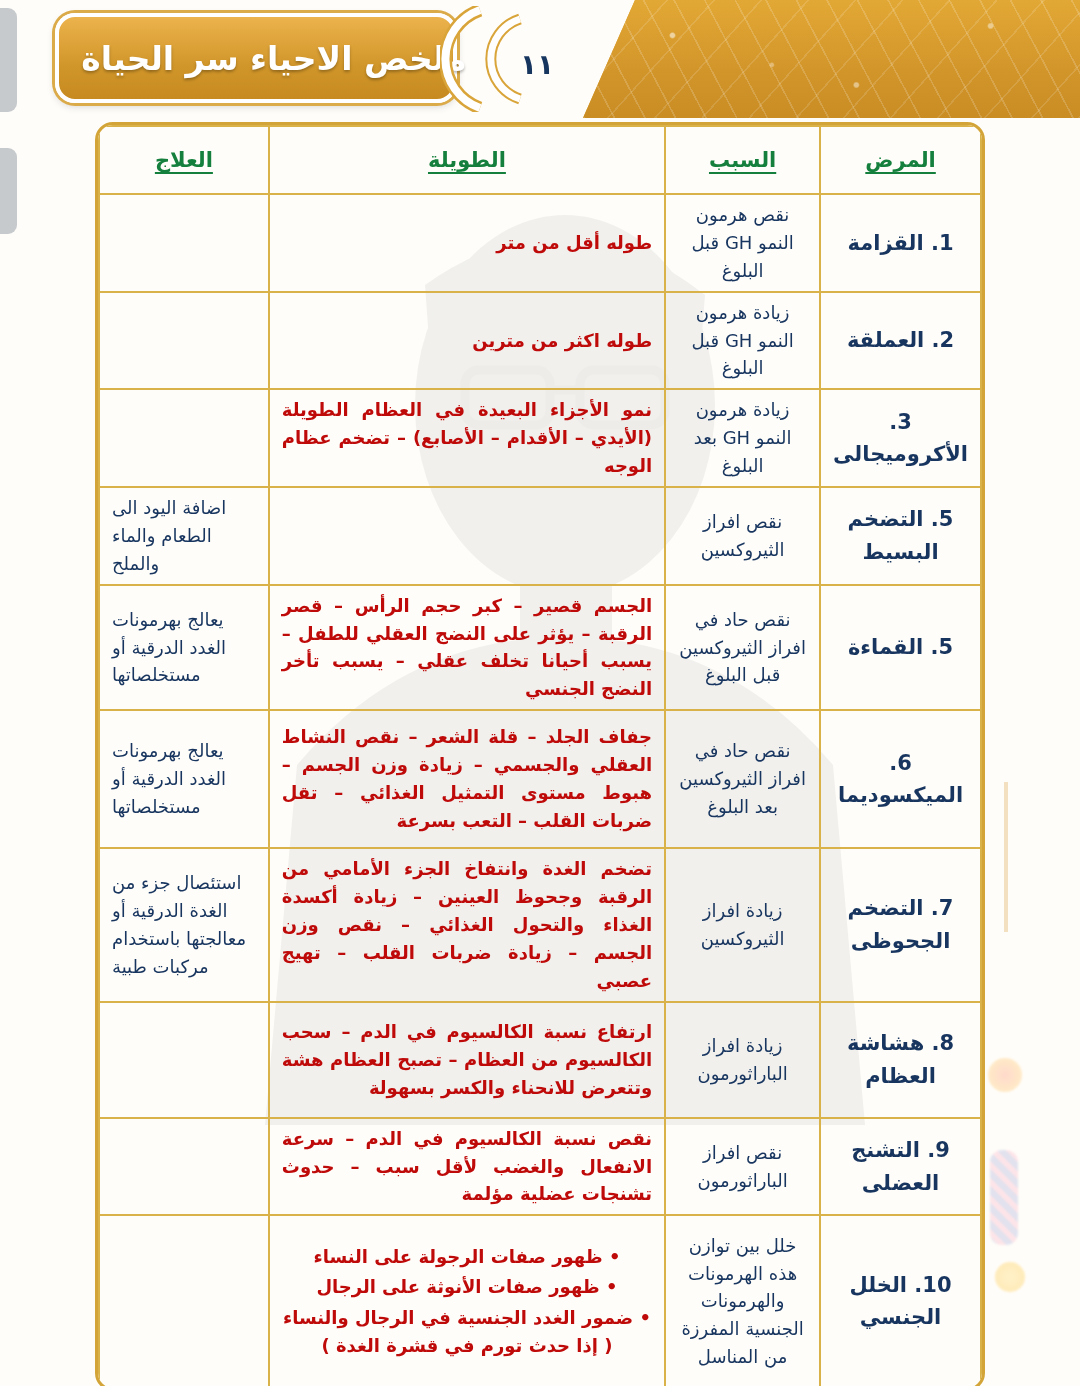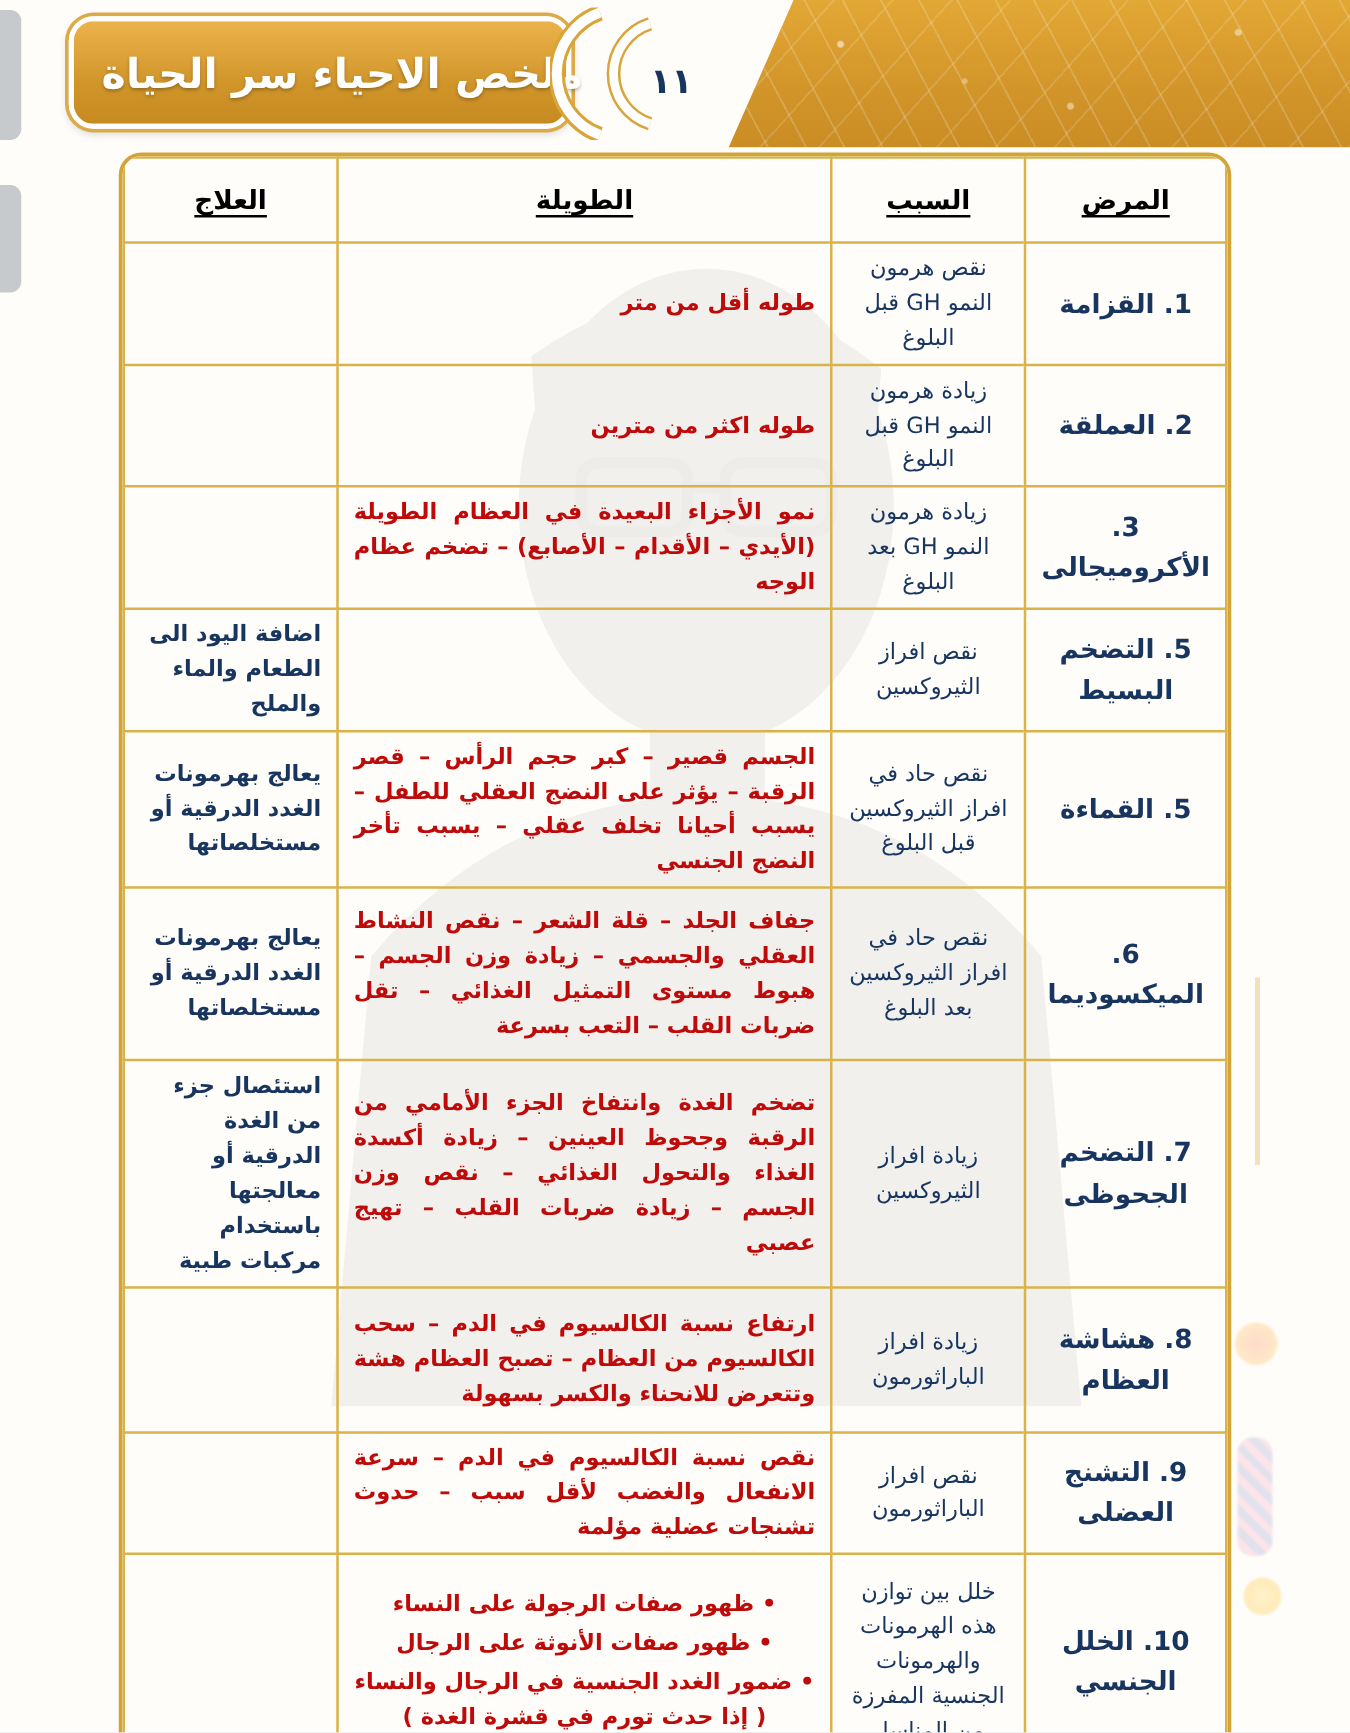--- a/index.html
+++ b/index.html
@@ -52,29 +52,29 @@
   .person-watermark { position:absolute; top:165px; left:225px; width:650px; height:960px; opacity:.08; pointer-events:none; }
 
   
   .table-wrap {
     position:absolute; top:122px; left:95px; width:890px;
     border:3px solid #d3a437; border-radius:18px; overflow:hidden;
   }
   table { width:100%; border-collapse:collapse; direction:rtl; }
   th, td { border:2px solid #dab24a; vertical-align:middle; padding:6px 12px; line-height:1.55; }
   th {
-    height:68px; color:#000000; font-size:21px; font-weight:bold;
+    height:68px; color:#15803d; font-size:21px; font-weight:bold;
     text-align:center; text-decoration:underline; text-underline-offset:5px;
   }
   .cell-disease  { color:#17355f; font-weight:bold; font-size:21px; text-align:center; }
   .cell-cause    { color:#17355f; font-weight:normal; font-size:18px; text-align:center; }
   .cell-symptoms { color:#bf0a0a; font-weight:bold; font-size:18px; text-align:justify; }
   .cell-symptoms.short { text-align:right; }
   .cell-symptoms .bullet-line { text-align:center; margin:3px 0; }
-  .cell-treatment{ color:#17355f; font-weight:bold; font-size:18px; text-align:right; }
+  .cell-treatment{ color:#17355f; font-weight:normal; font-size:18px; text-align:left; }
 
   tbody tr:nth-child(1)  > td { height:88px; }
   tbody tr:nth-child(2)  > td { height:82px;margin-top:20px; }
   tbody tr:nth-child(3)  > td { height:80px; }
   tbody tr:nth-child(4)  > td { height:84px; }
   tbody tr:nth-child(5)  > td { height:112px; }
   tbody tr:nth-child(6)  > td { height:138px; }
   tbody tr:nth-child(7)  > td { height:138px; }
   tbody tr:nth-child(8)  > td { height:116px; }
   tbody tr:nth-child(9)  > td { height:78px; }

